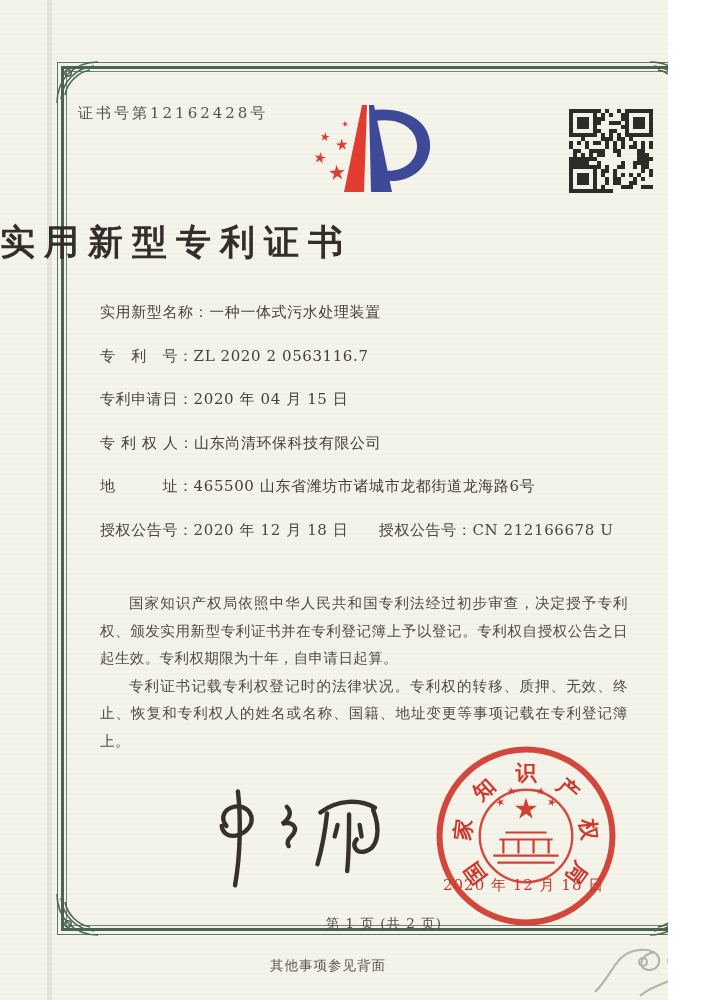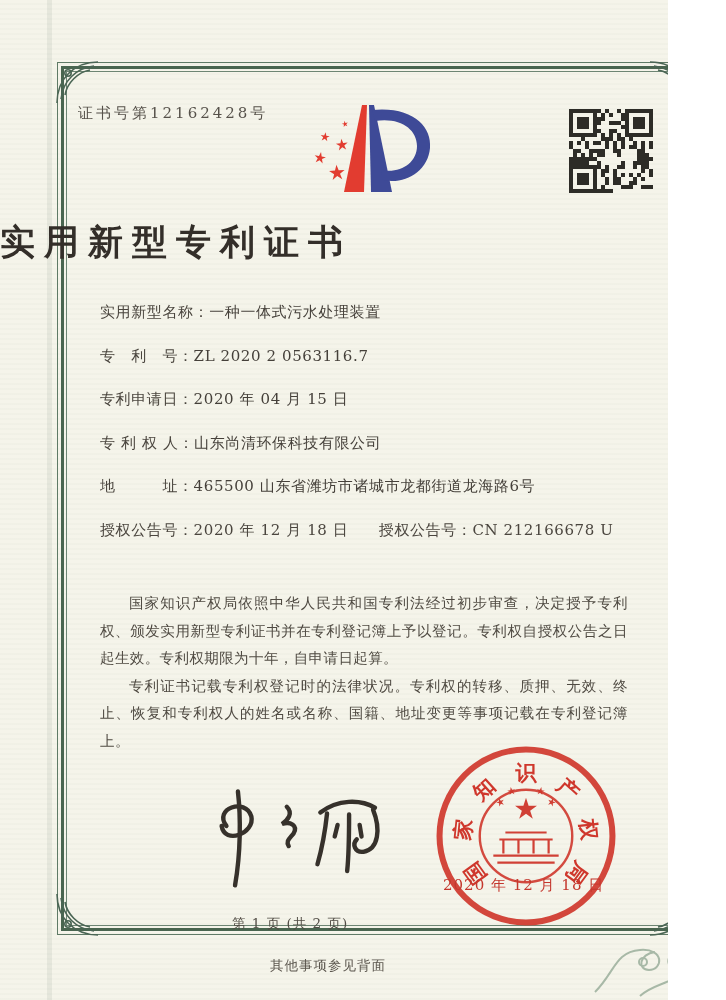--- a/index.html
+++ b/index.html
@@ -49,21 +49,21 @@
     line-height:27.5px;color:#4f4a42;letter-spacing:.4px;text-align:justify;}
   .paras p{margin:0;text-indent:2em;}
 
   .officer{position:absolute;left:100px;top:812px;font-size:16.5px;color:#3e3933;line-height:31px;}
   .signature{position:absolute;left:196px;top:778px;width:195px;height:115px;}
 
   .seal{position:absolute;left:433px;top:743px;width:186px;height:186px;}
   .seal-date{position:absolute;left:443px;top:876px;width:170px;font-size:15px;
     color:#c4372d;letter-spacing:1px;white-space:nowrap;}
 
-  .page-no{position:absolute;left:232px;top:915px;width:210px;text-align:left;
+  .page-no{position:absolute;left:232px;top:915px;width:210px;text-align:right;
     font-size:13.5px;color:#514c45;letter-spacing:1px;}
   .back-note{position:absolute;left:228px;top:957px;width:200px;text-align:center;
     font-size:13.5px;color:#5a554d;letter-spacing:1px;}
 
   .flourish{position:absolute;left:585px;top:912px;width:120px;height:88px;opacity:.55;}
 </style>
 </head>
 <body>
 
 <div class="page">

